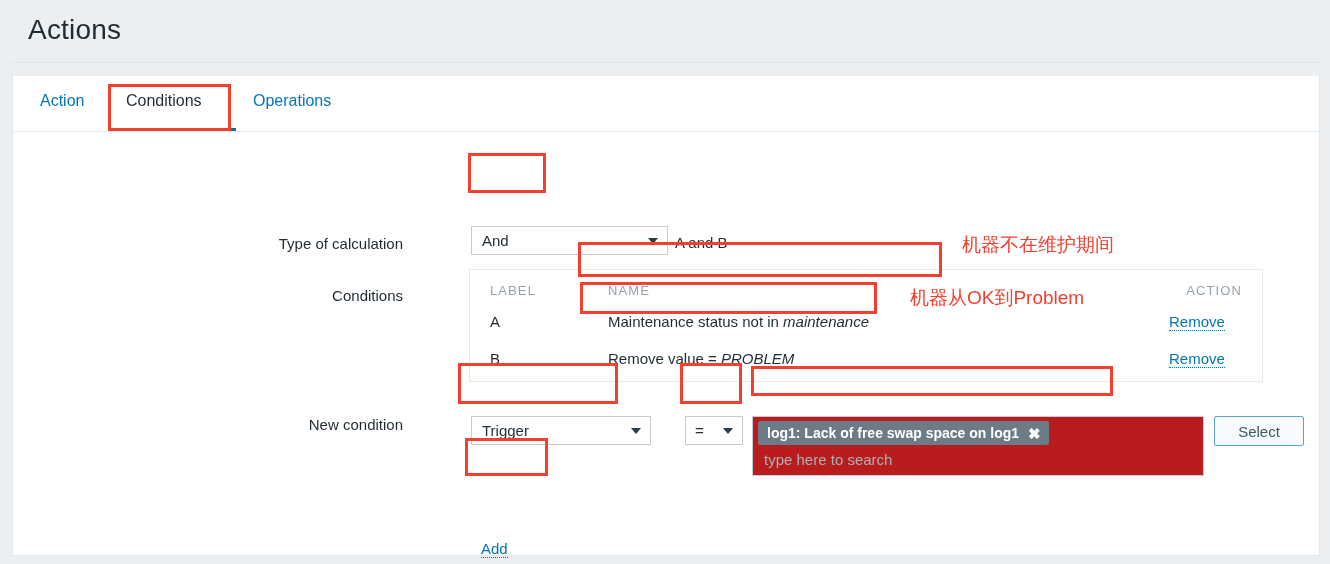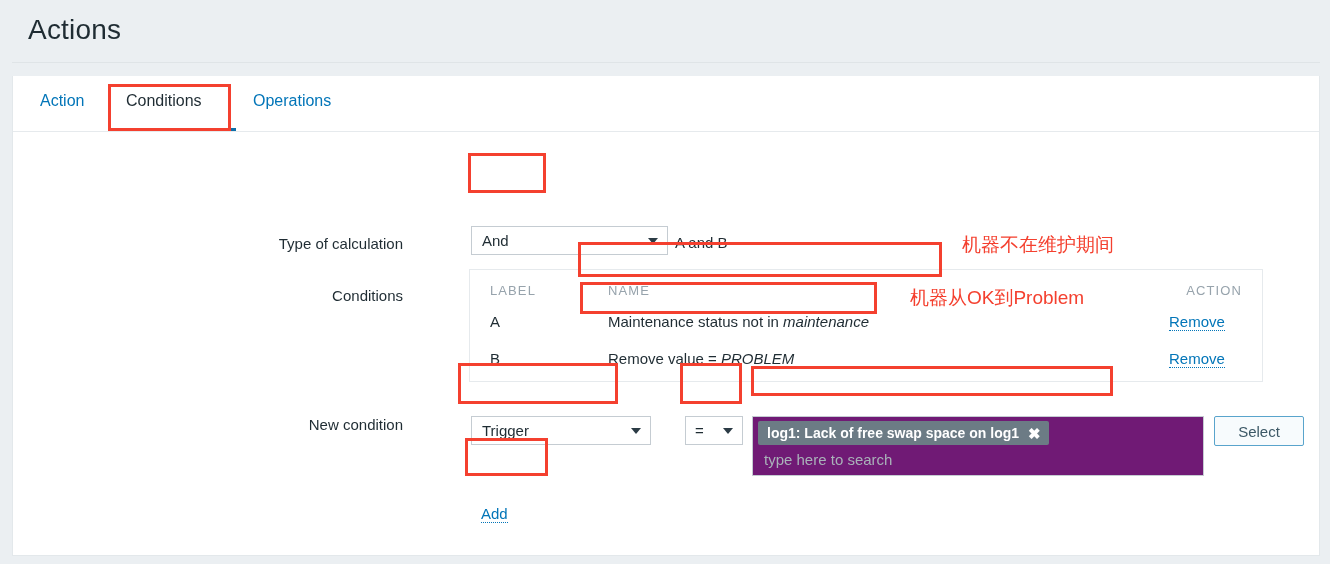--- a/index.html
+++ b/index.html
@@ -76,21 +76,21 @@
     position: absolute; font-size: 15px; color: #1f2c33; white-space: nowrap;
   }
   .cond-cell i { font-style: italic; }
   .lnk {
     position: absolute; font-size: 15px; color: #0275b8;
     border-bottom: 1px dotted #0275b8; cursor: pointer; line-height: 1.15;
   }
 
   
   .msel {
-    position: absolute; border: 1px solid #c5ccd2; background: #701a75;
+    position: absolute; border: 1px solid #c5ccd2; background: #b91c1c;
   }
   .chip {
     position: absolute; background: #6c7b85; color: #fff; font-size: 14px;
     font-weight: bold; border-radius: 2px; display: flex; align-items: center;
     padding: 0 8px 0 9px; white-space: nowrap; cursor: default;
   }
   .chip .x {
     margin-left: 9px; font-size: 15px; font-weight: bold; cursor: pointer;
     line-height: 1;
   }
@@ -180,21 +180,21 @@
       <div class="msel" style="left:739px; top:284px; width:452px; height:60px;">
         <div class="chip" style="left:5px; top:4px; height:24px;">
           <span>log1: Lack of free swap space on log1</span>
           <span class="x">✖</span>
         </div>
         <div class="msel-ph" style="left:11px; top:34px;">type here to search</div>
       </div>
 
       <div class="btn btn-select" style="left:1201px; top:284px; width:90px; height:30px;">Select</div>
 
-      <div class="lnk" style="left:468px; top:373px;">Add</div>
+      <div class="lnk" style="left:468px; top:408px;">Add</div>
 
     </div>
   </div>
 
   <div class="ann-box" style="left:108px; top:84px; width:123px; height:47px;"></div>
   <div class="ann-box" style="left:468px; top:153px; width:78px; height:40px;"></div>
   <div class="ann-box" style="left:578px; top:242px; width:364px; height:35px;"></div>
   <div class="ann-box" style="left:580px; top:282px; width:297px; height:32px;"></div>
   <div class="ann-box" style="left:458px; top:363px; width:160px; height:41px;"></div>
   <div class="ann-box" style="left:680px; top:363px; width:62px; height:41px;"></div>

